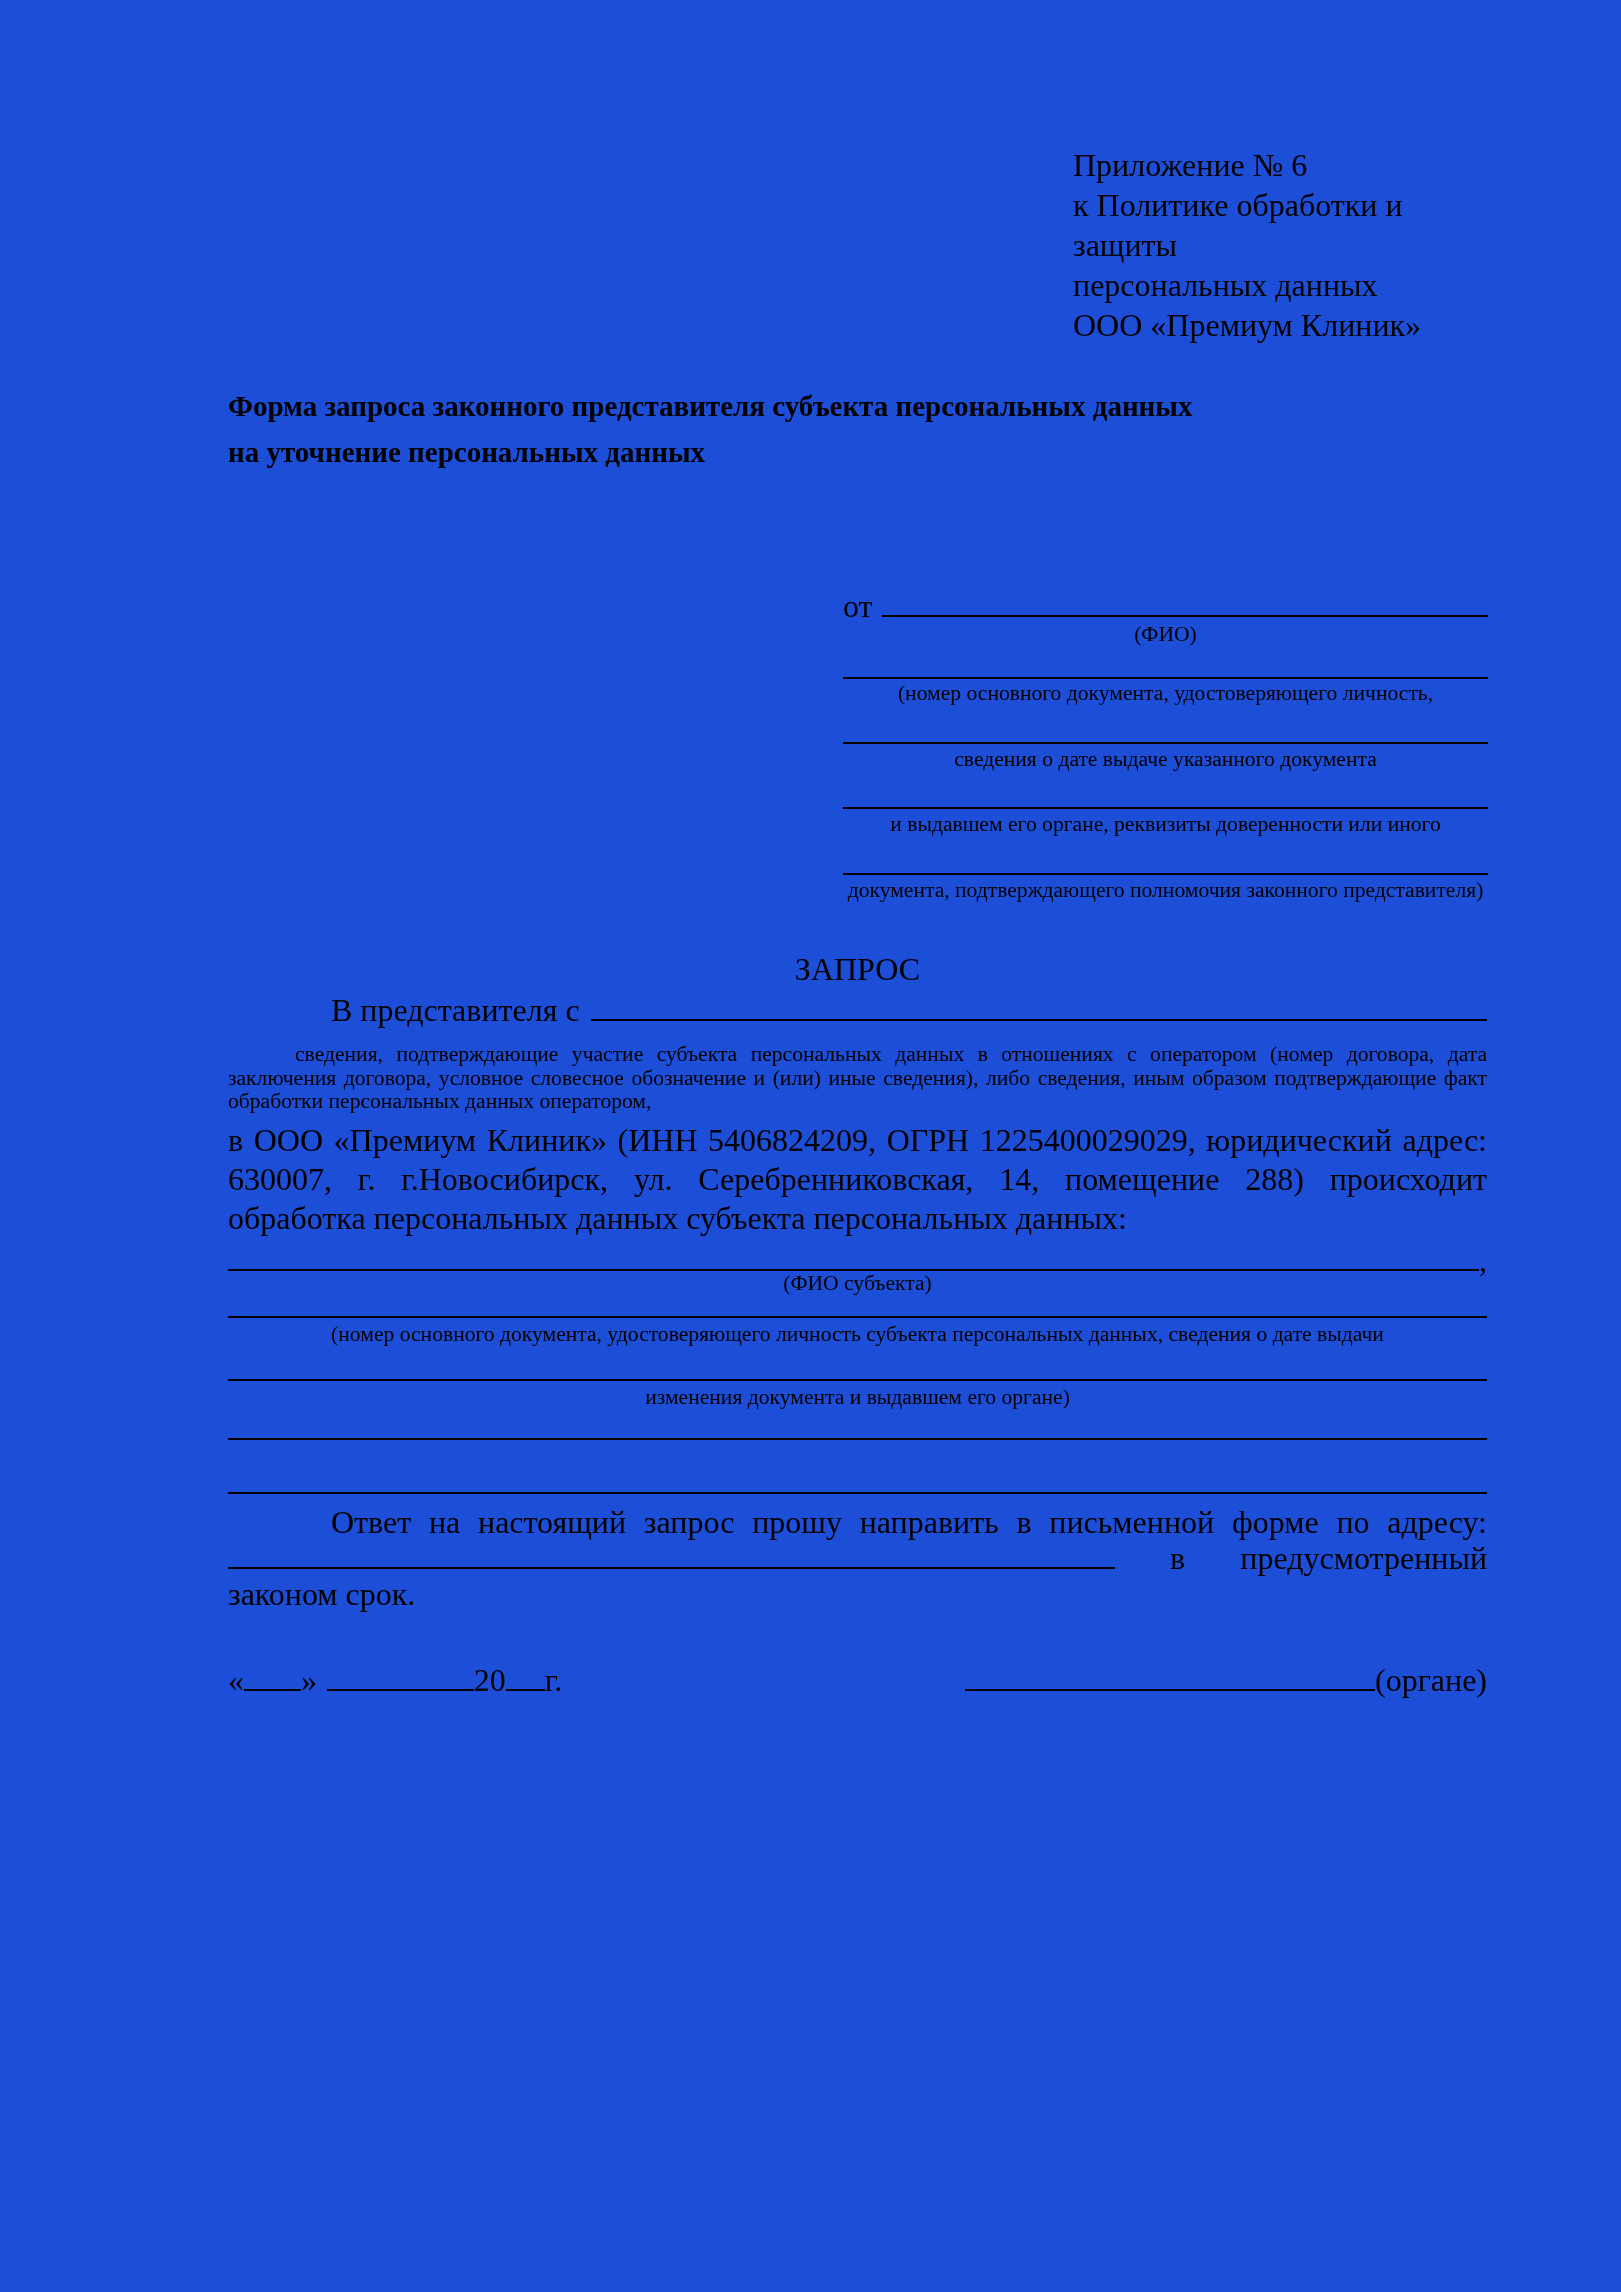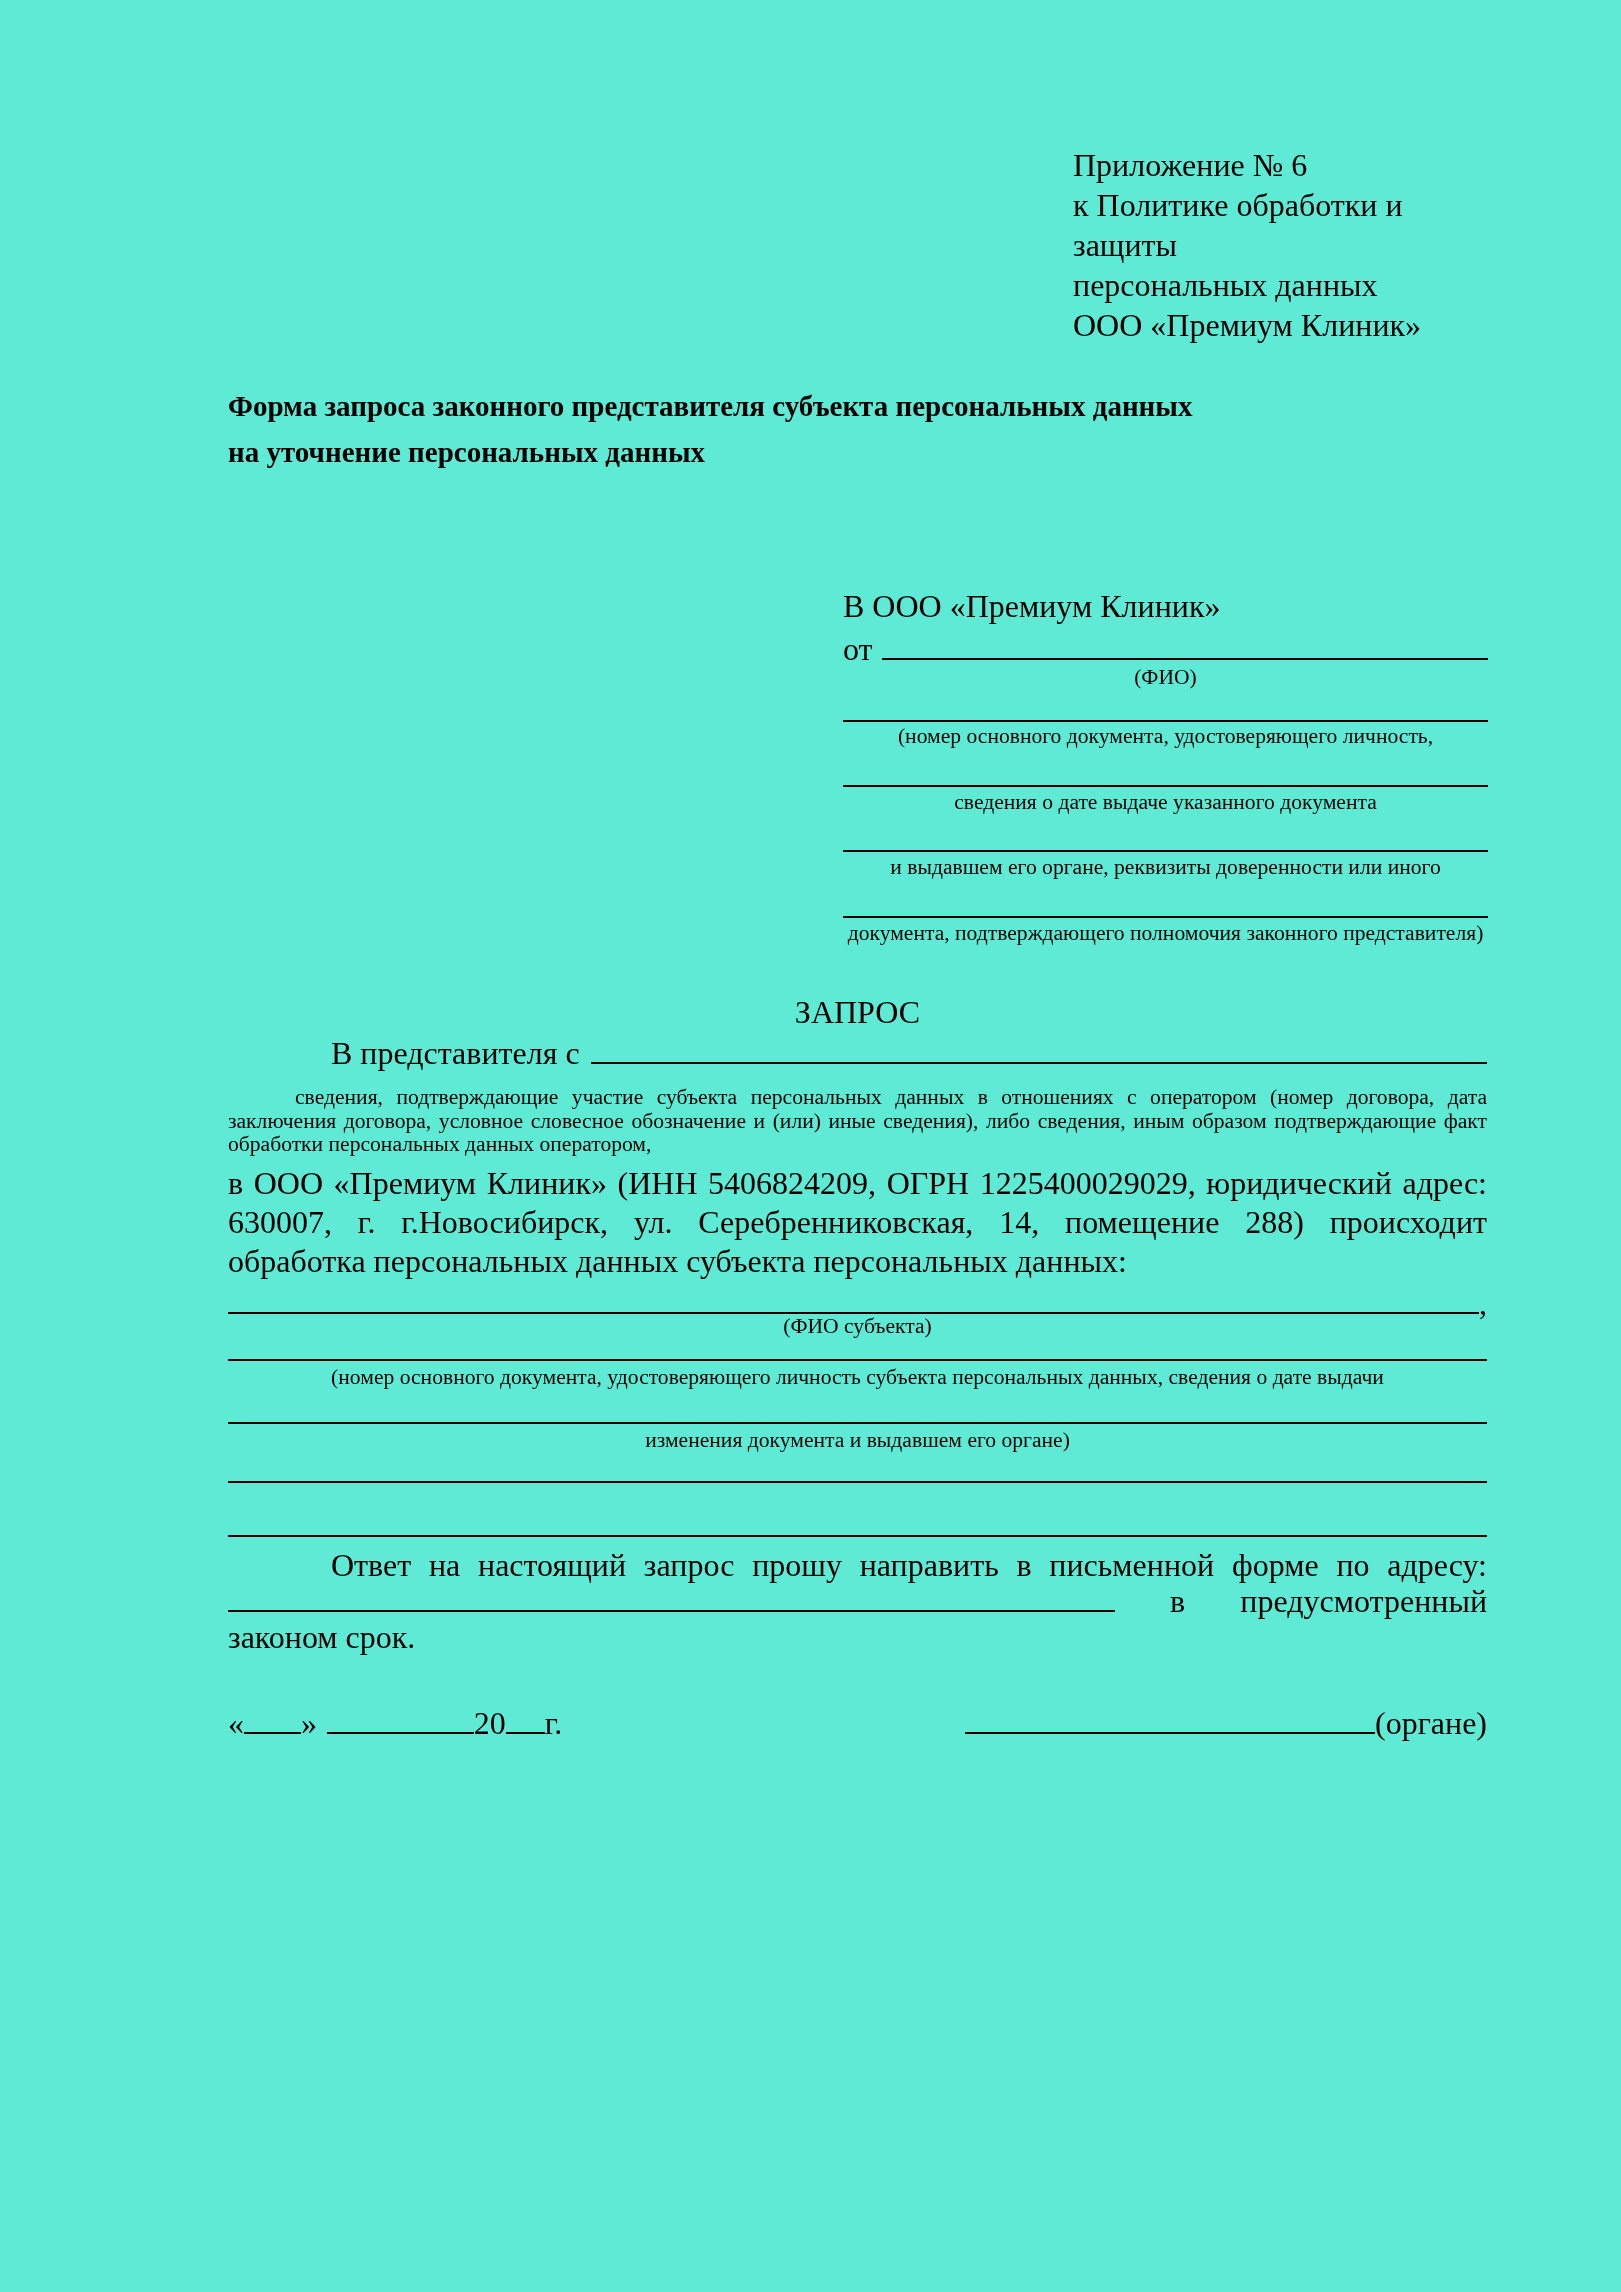--- a/index.html
+++ b/index.html
@@ -1,21 +1,21 @@
 <!DOCTYPE html>
 <html><head>
 <meta charset="utf-8">
 <style>
   html, body { margin: 0; padding: 0; background: #ffffff; }
   * { box-sizing: border-box; }
   .page {
     position: relative;
     width: 1621px;
     height: 2293px;
-    background: #5eead4;
+    background: #1d4ed8;
     color: #000000;
     font-family: "Liberation Serif", "DejaVu Serif", serif;
     overflow: hidden;
   }
   .content {
     position: absolute;
     left: 228px;
     top: 0;
     width: 1259px;
   }
@@ -142,21 +142,20 @@
       <div>персональных данных</div>
       <div>ООО «Премиум Клиник»</div>
     </div>
 
     <div class="doc-title">
       <div>Форма запроса законного представителя субъекта персональных данных</div>
       <div>на уточнение персональных данных</div>
     </div>
 
     <div class="addressee">
-      <div>В ООО «Премиум Клиник»</div>
       <div class="flexrow from-row">
         <span class="from-label">от</span>
         <span class="linefill"></span>
       </div>
       <div class="caption">(ФИО)</div>
 
       <div class="addr-rule first"></div>
       <div class="caption addr-caption">(номер основного документа, удостоверяющего личность,</div>
 
       <div class="addr-rule"></div>

